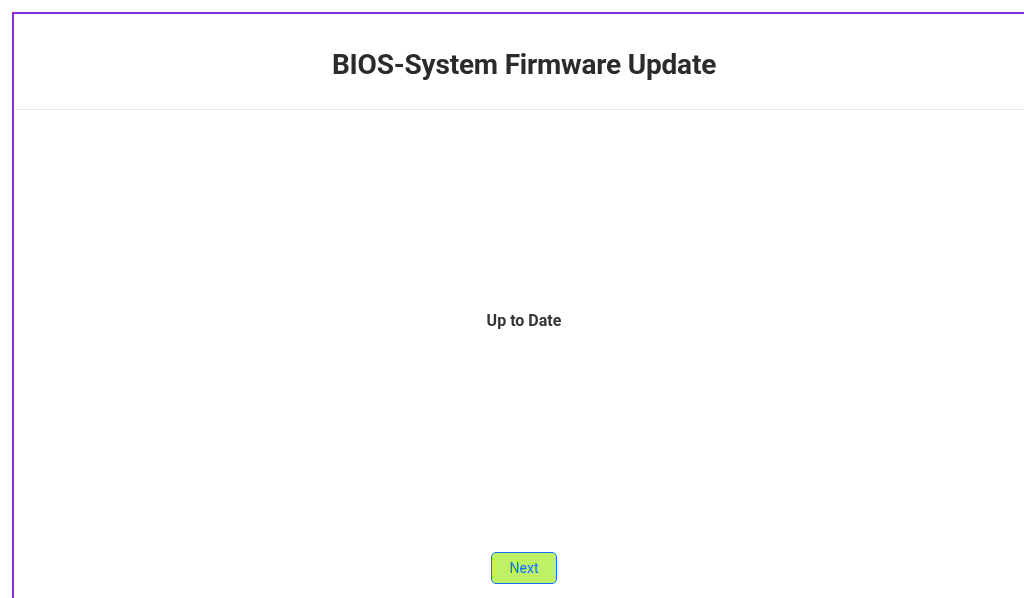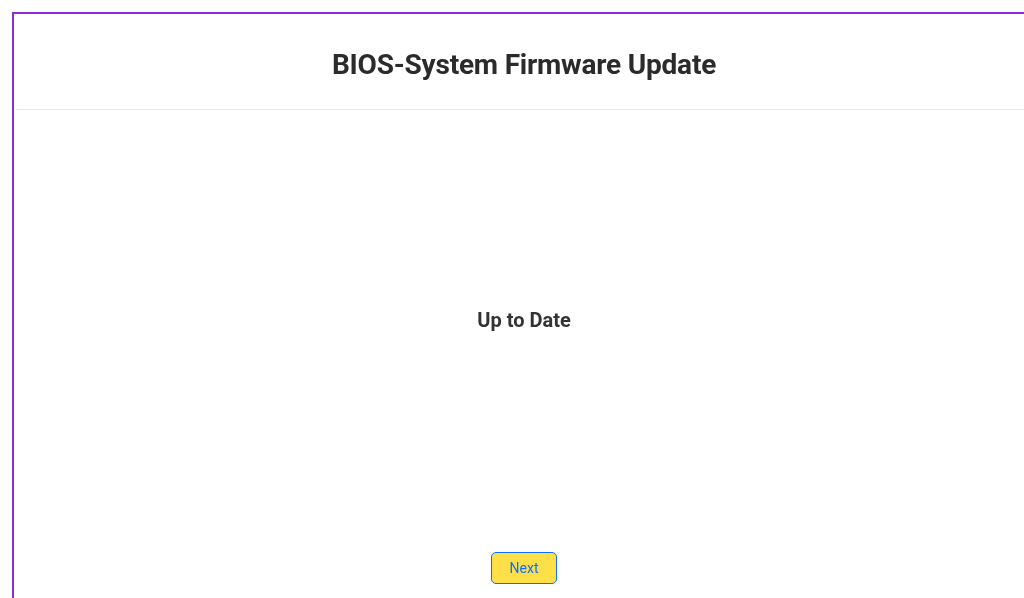--- a/index.html
+++ b/index.html
@@ -48,33 +48,33 @@
     }
 
     .content {
       flex: 1;
       display: flex;
       align-items: center;
       justify-content: center;
     }
 
     .status-text {
-      font-size: 20px;
+      font-size: 16px;
       font-weight: 700;
       color: #333333;
     }
 
     .footer {
       padding: 18px 20px 18px 20px;
       display: flex;
       justify-content: center;
     }
 
     .next-button {
-      background: #fde047;
+      background: #bef264;
       border: 1px solid #0d6efd;
       color: #0d6efd;
       font-size: 14px;
       font-family: inherit;
       padding: 7px 18px;
       border-radius: 5px;
       cursor: pointer;
     }
   </style>
 </head>

